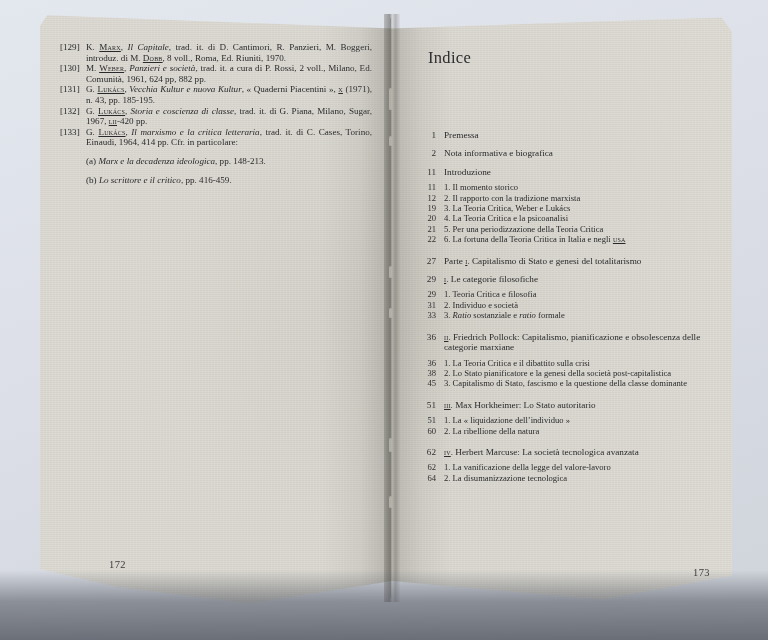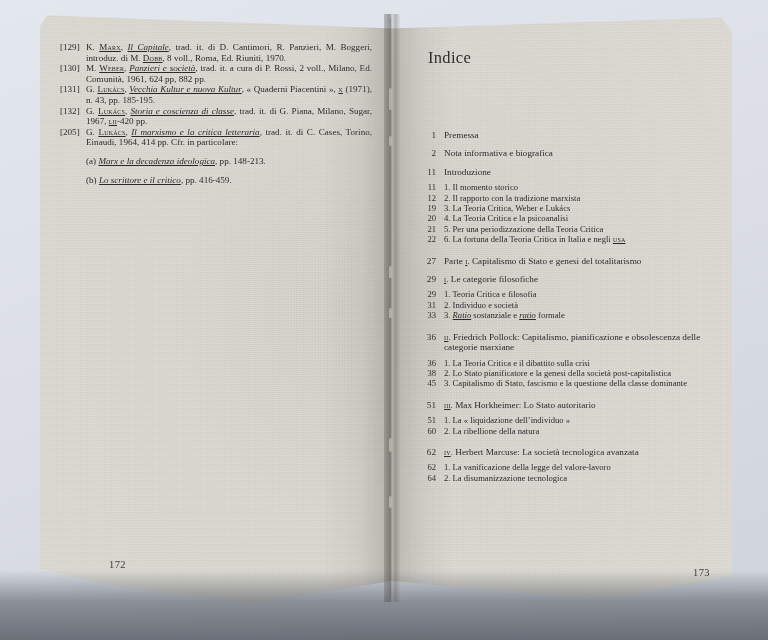--- a/index.html
+++ b/index.html
@@ -89,21 +89,21 @@
     left:20px;top:34px;width:312px;
     font-size:9.1px;line-height:10.6px;
     text-align:justify;
   }
   .bib-item{
     display:flex;margin-bottom:0px;
   }
   .bib-num{width:26px;flex:0 0 26px;text-align:left;}
   .bib-body{flex:1;}
   .sc{font-variant:small-caps;letter-spacing:.2px;text-decoration:underline;}
-  .it{font-style:italic;text-decoration:underline;}
+  .it{font-style:italic;}
   .sub-item{padding-left:26px;margin-top:8px;}
 
   .folio{
     position:absolute;font-size:10.5px;color:#3a3a3c;letter-spacing:.4px;margin-left:44px;
   }
   .folio-left{left:25px;bottom:38px;}
   .folio-right{right:22px;bottom:30px;}
 
   .indice-title{
     position:absolute;left:36px;top:40px;
@@ -149,21 +149,21 @@
           </div>
           <div class="bib-item">
             <div class="bib-num">[131]</div>
             <div class="bib-body"><span>G. </span><span class="sc">Lukács</span><span>, </span><span class="it">Vecchia Kultur e nuova Kultur</span><span>, « Quaderni Piacentini », </span><span class="sc">x</span><span> (1971), n. 43, pp. 185-195.</span></div>
           </div>
           <div class="bib-item">
             <div class="bib-num">[132]</div>
             <div class="bib-body"><span>G. </span><span class="sc">Lukács</span><span>, </span><span class="it">Storia e coscienza di classe</span><span>, trad. it. di G. Piana, Milano, Sugar, 1967, </span><span class="sc">lii</span><span>-420 pp.</span></div>
           </div>
           <div class="bib-item">
-            <div class="bib-num">[205]</div>
+            <div class="bib-num">[133]</div>
             <div class="bib-body"><span>G. </span><span class="sc">Lukács</span><span>, </span><span class="it">Il marxismo e la critica letteraria</span><span>, trad. it. di C. Cases, Torino, Einaudi, 1964, 414 pp. Cfr. in particolare:</span></div>
           </div>
           <div class="sub-item"><span>(a) </span><span class="it">Marx e la decadenza ideologica</span><span>, pp. 148-213.</span></div>
           <div class="sub-item"><span>(b) </span><span class="it">Lo scrittore e il critico</span><span>, pp. 416-459.</span></div>
         </div>
 
       <div class="folio folio-left">172</div>
 
       <div class="curve-left"></div>
     </div>

